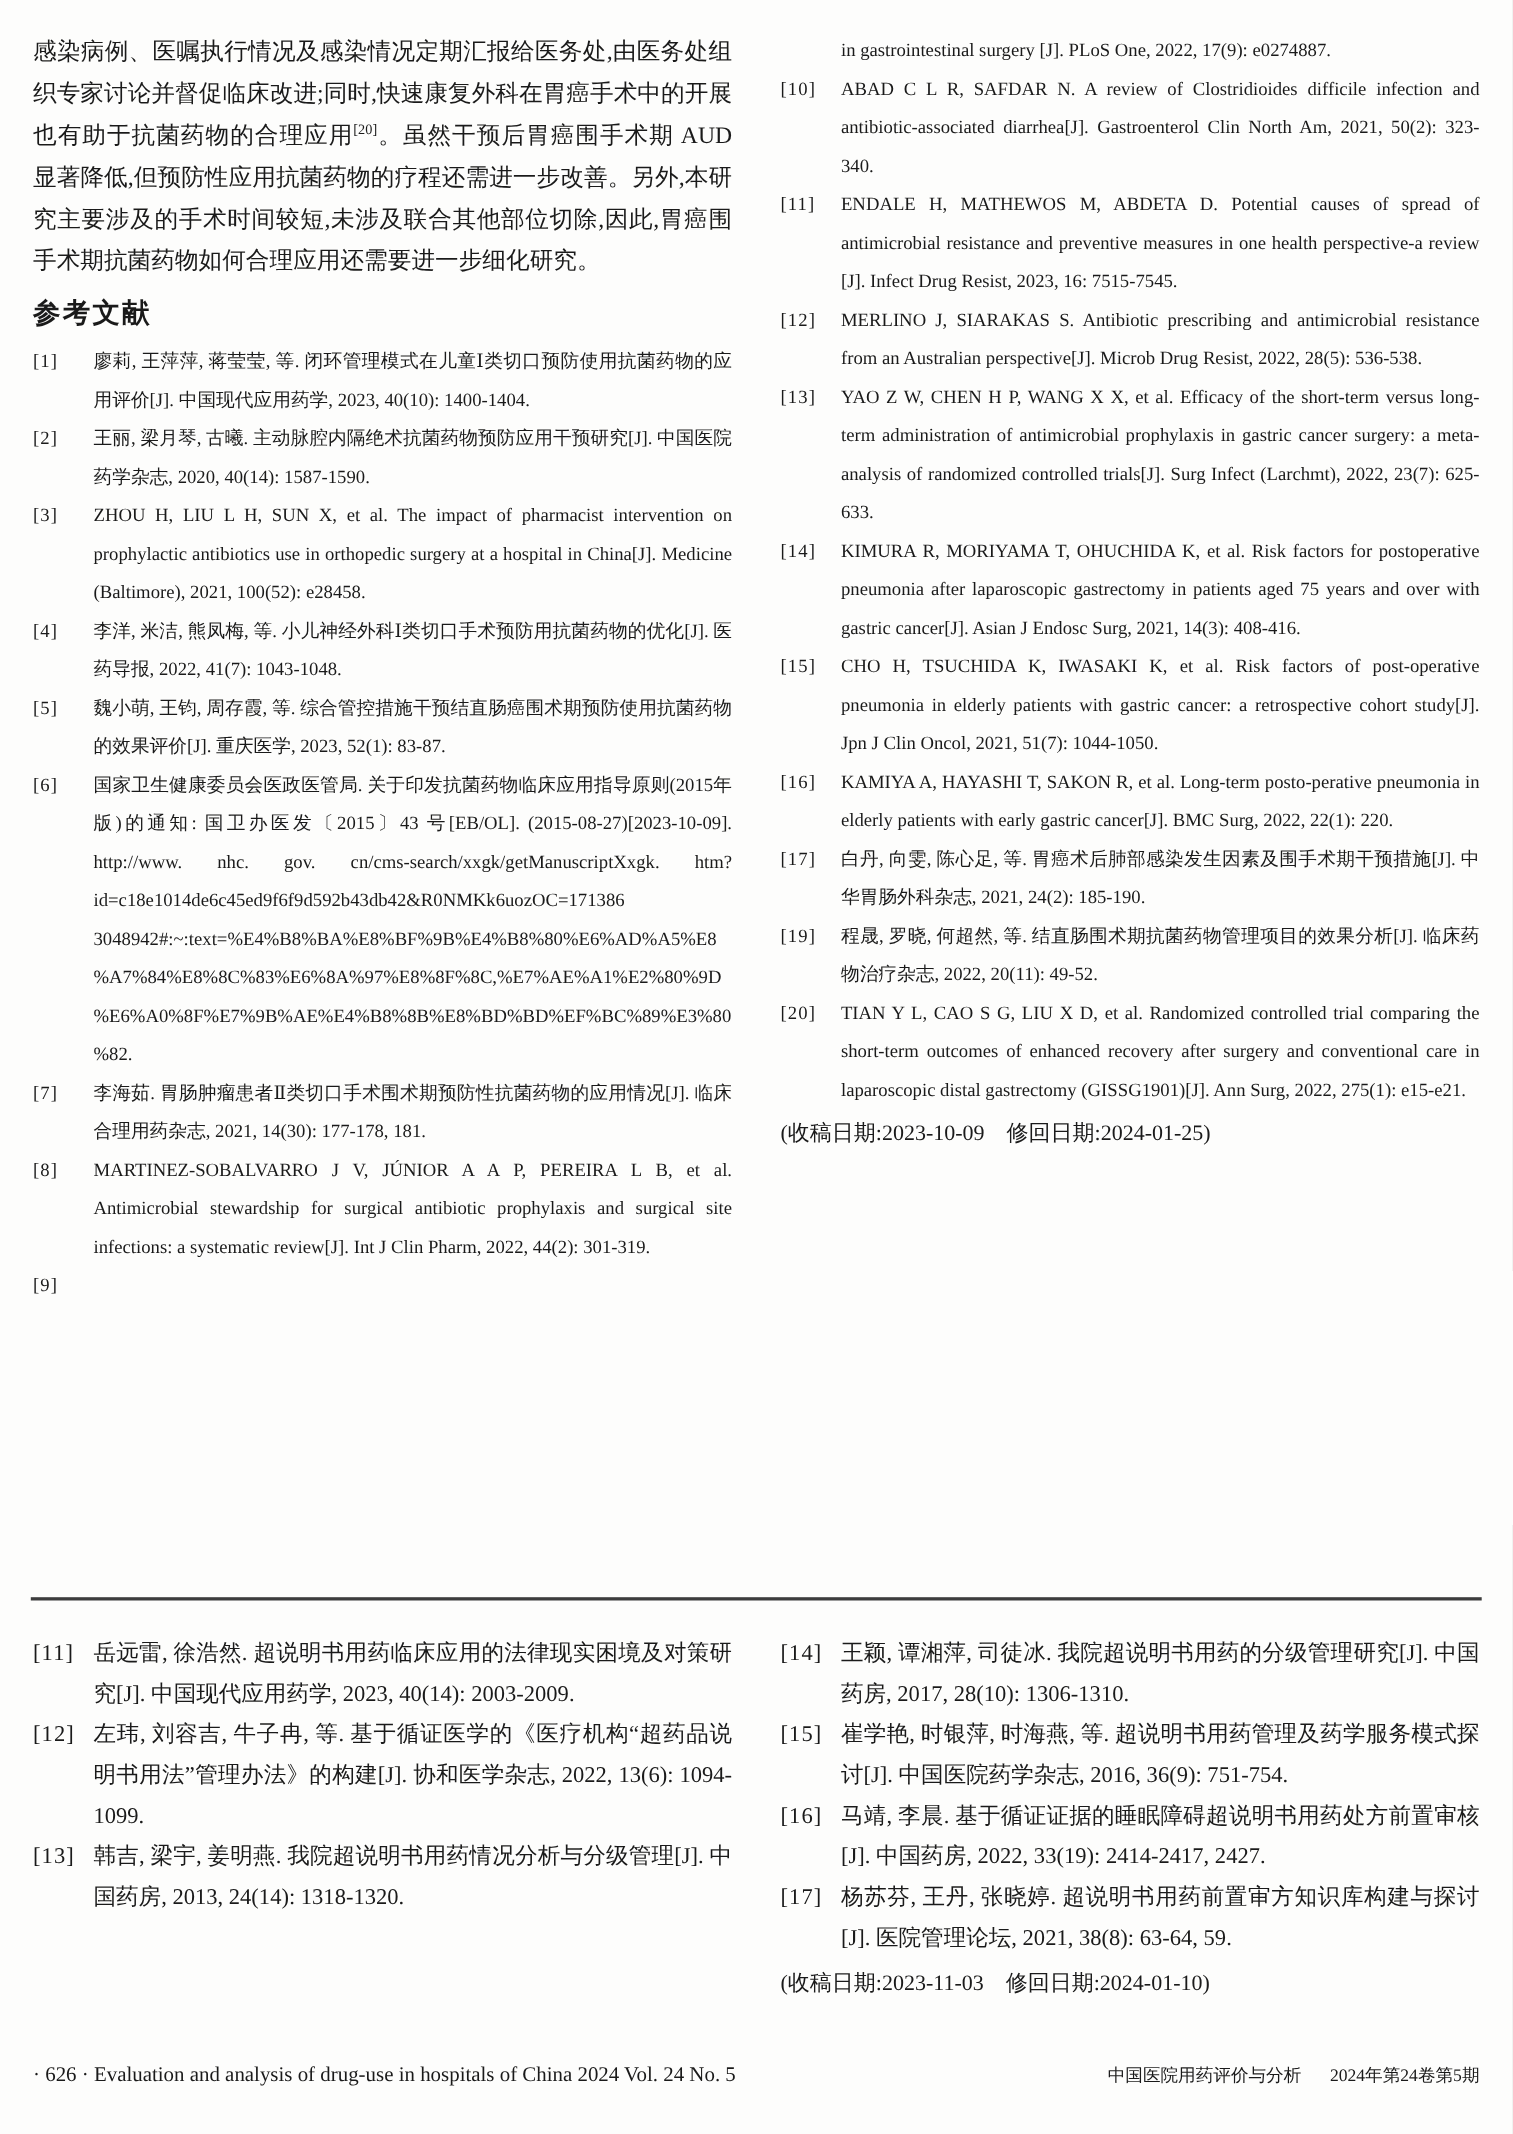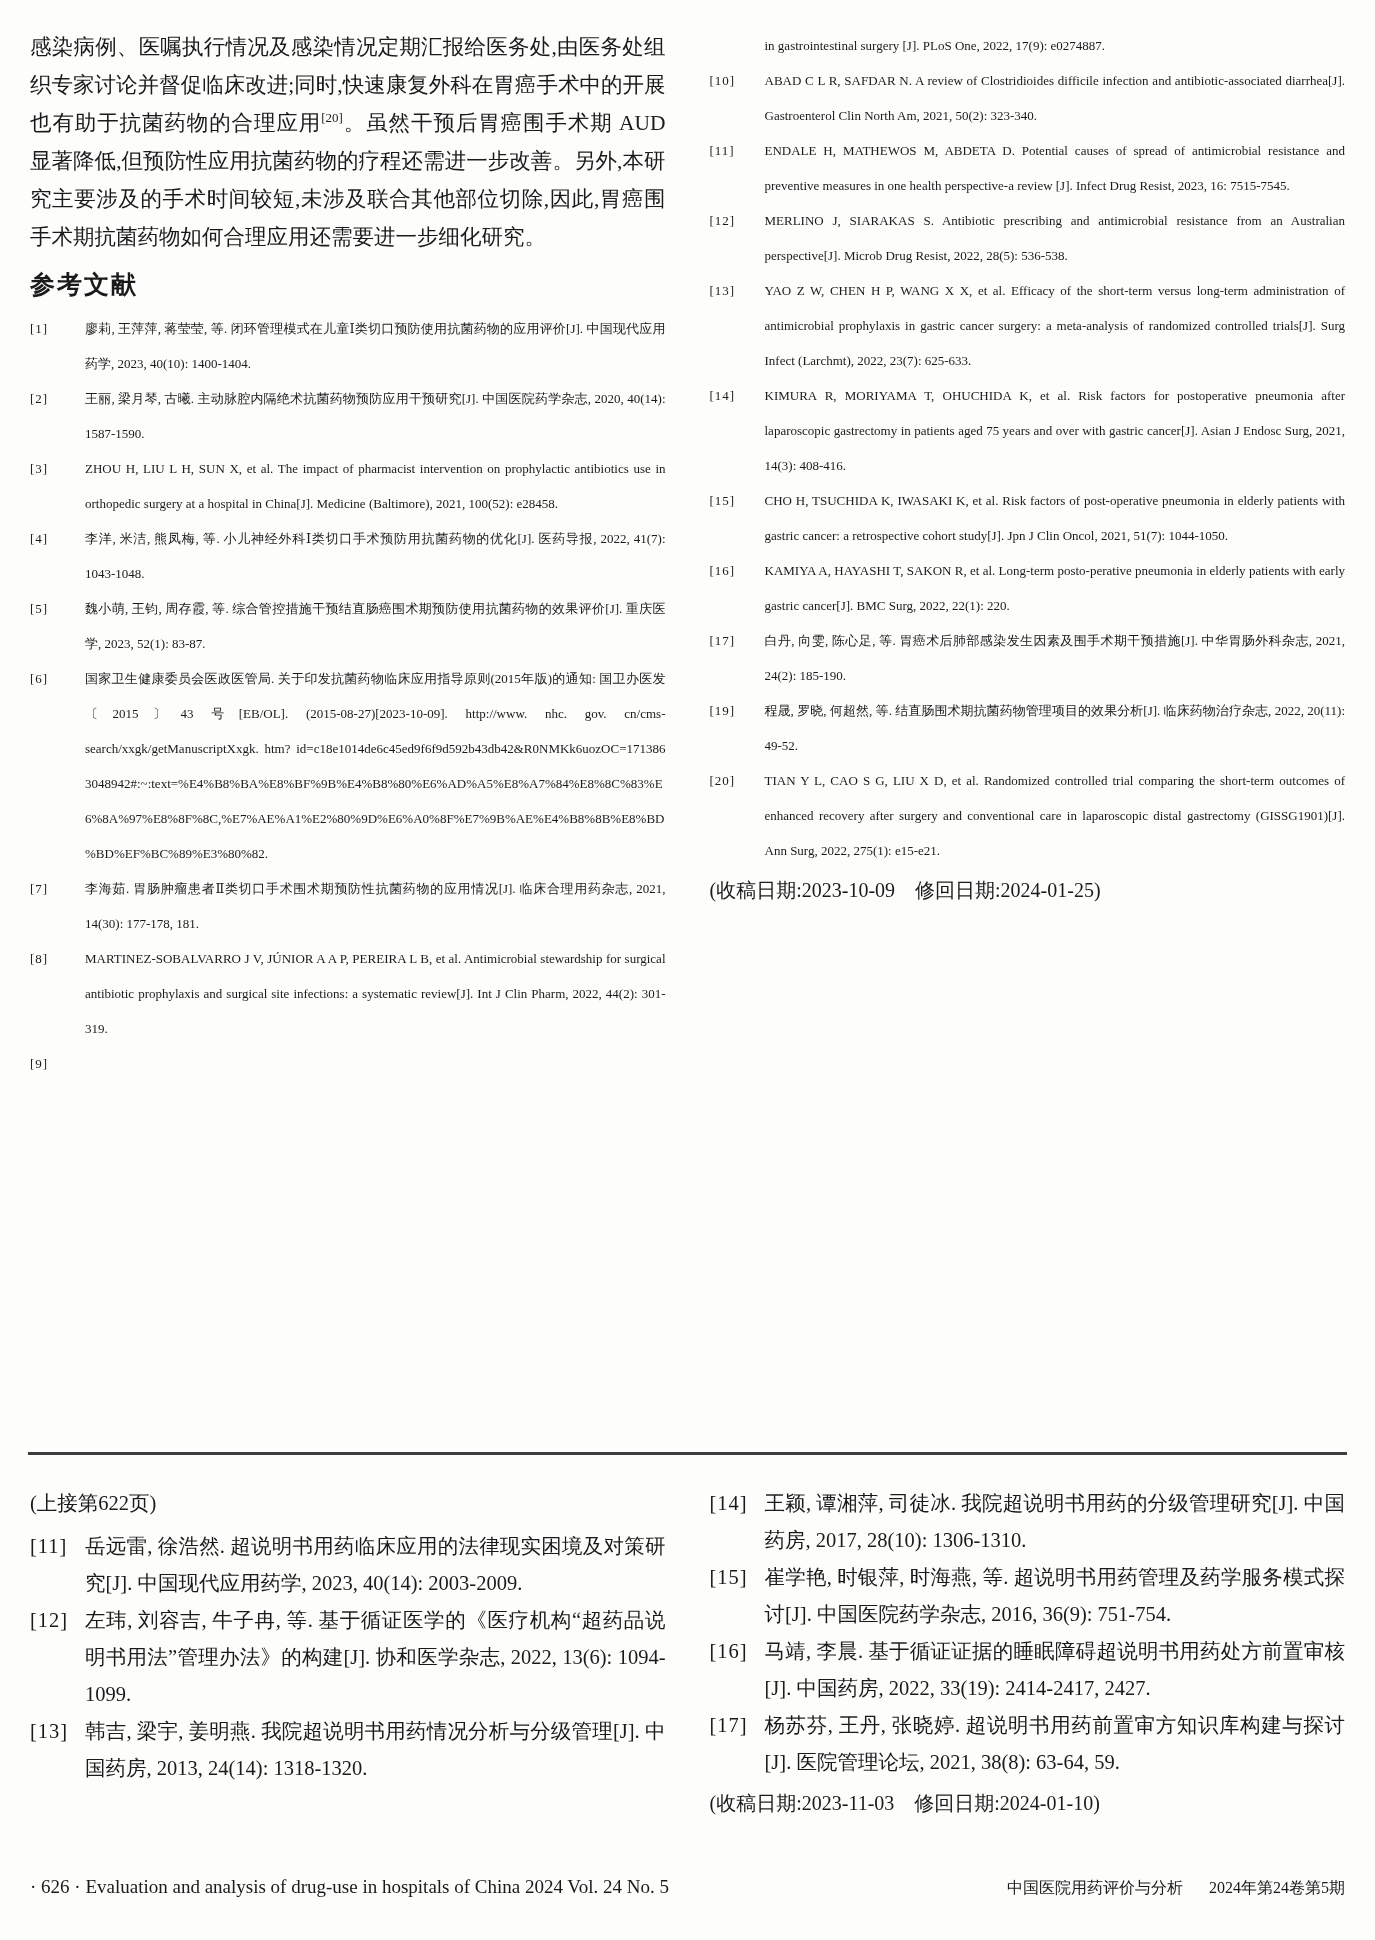--- a/index.html
+++ b/index.html
@@ -33,21 +33,21 @@
   .refs-heading {
     font-family: "Liberation Sans", "DejaVu Sans", sans-serif;
     font-weight: bold;
     font-size: 25px;
     letter-spacing: 2px;
     margin: 12px 0 10px 0;
   }
   .ref-item {
     position: relative;
     padding-left: 55px;
-    font-size: 13px;
+    font-size: 17px;
     line-height: 35px;
     text-align: justify;
     overflow-wrap: anywhere;
   }
   .ref-num {
     position: absolute;
     left: 0;
     top: 0;
     letter-spacing: 1px;
   }
@@ -187,21 +187,20 @@
       <div class="received-line">(收稿日期:2023-10-09　修回日期:2024-01-25)</div>
     </div>
 
   </div>
 
   <div class="divider"></div>
 
   <div class="columns bottom-section">
 
     <div class="col">
-      <div class="continued-note">(上接第622页)</div>
       <div>
   <div class="ref-item">
     <span class="ref-num">[11]</span><span class="ref-text">岳远雷, 徐浩然. 超说明书用药临床应用的法律现实困境及对策研究[J]. 中国现代应用药学, 2023, 40(14): 2003-2009.</span>
   </div>
 
   <div class="ref-item">
     <span class="ref-num">[12]</span><span class="ref-text">左玮, 刘容吉, 牛子冉, 等. 基于循证医学的《医疗机构“超药品说明书用法”管理办法》的构建[J]. 协和医学杂志, 2022, 13(6): 1094-1099.</span>
   </div>
 
   <div class="ref-item">

